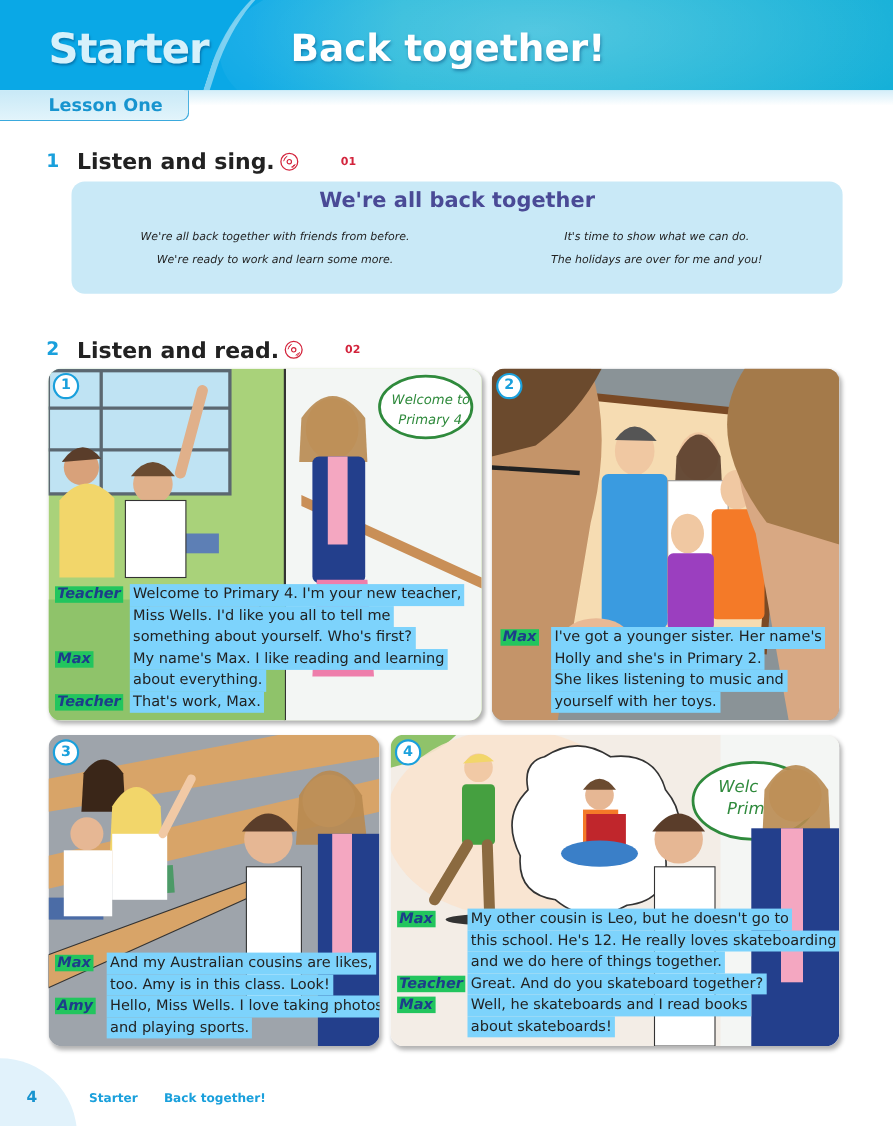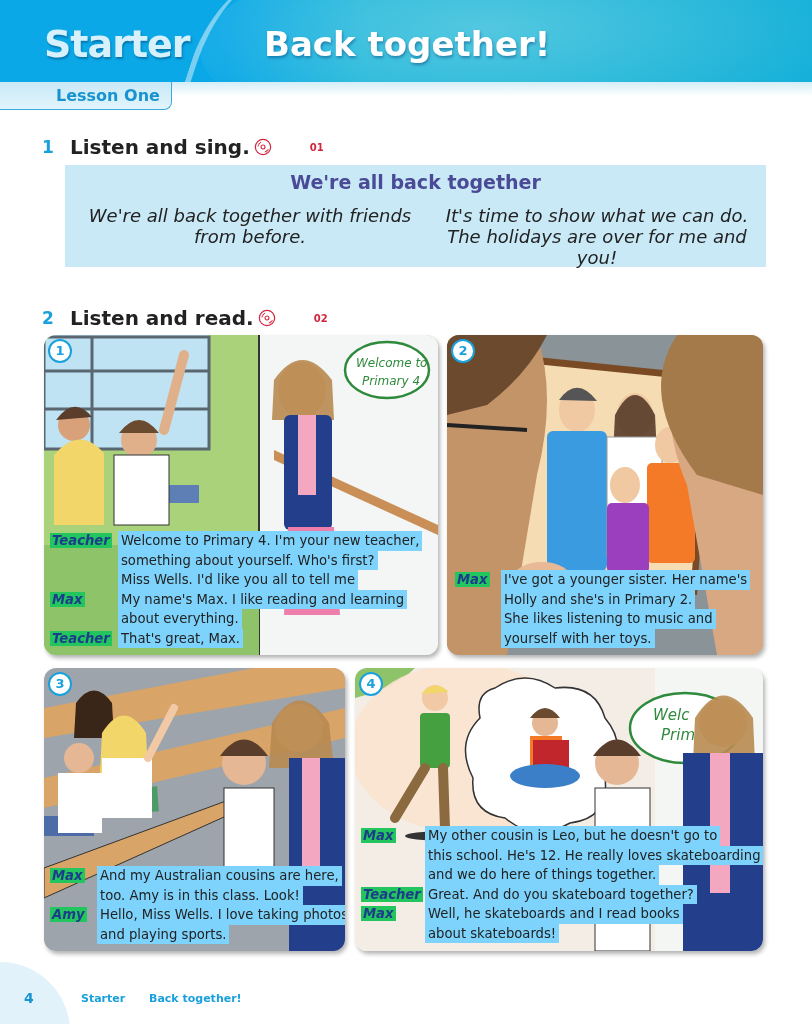--- a/index.html
+++ b/index.html
@@ -13,35 +13,35 @@
     border-radius: 50%; background: radial-gradient(ellipse at 40% 40%, rgba(255,255,255,0.25), rgba(255,255,255,0.0) 60%); }
   .banner .curve { position: absolute; left: 195px; top: -20px; width: 80px; height: 140px;
     border-left: 6px solid rgba(255,255,255,0.45); border-radius: 60% 0 0 0; transform: skewX(-18deg); }
   .starter-title { position: absolute; left: 44px; top: 22px; font-family: "DejaVu Sans", sans-serif;
     font-weight: bold; font-size: 38px; letter-spacing: -1px; color: #d6f1fb; text-shadow: 1px 2px 2px rgba(0,60,110,0.45); }
   .unit-title { position: absolute; left: 264px; top: 24px; font-weight: bold; font-size: 34px; color: #ffffff;
     text-shadow: 1px 2px 3px rgba(0,60,110,0.45); }
   .lesson-tab { position: absolute; left: 0; top: 82px; width: 172px; height: 28px;
     background: linear-gradient(180deg, #c8e9f7, #e2f4fb); border-right: 1.5px solid #3aa9dd; border-bottom: 1.5px solid #3aa9dd;
     border-bottom-right-radius: 8px; }
-  .lesson-tab span { position: absolute; left: 56px; top: 4px; font-weight: bold; font-size: 16px; color: #1794cf; }
+  .lesson-tab span { position: absolute; left: 44px; top: 4px; font-weight: bold; font-size: 16px; color: #1794cf; }
   .banner-fade { position: absolute; left: 172px; top: 82px; width: 640px; height: 14px;
     background: linear-gradient(180deg, rgba(200,233,247,0.8), rgba(255,255,255,0)); }
 
   
   .sec { position: absolute; left: 42px; display: flex; align-items: center; }
   .sec .num { font-weight: bold; font-size: 17px; color: #1aa0dc; width: 28px; }
   .sec .lbl { font-weight: bold; font-size: 20px; color: #222; }
   .cd { display: inline-block; margin-left: 4px; width: 18px; height: 18px; }
   .track { font-size: 10px; color: #d3243c; margin-left: 6px; font-weight: bold; padding-left: 32px; }
 
   
-  .song { position: absolute; left: 65px; top: 165px; width: 701px; height: 102px; background: #c9e9f7; border-radius: 0; }
+  .song { position: absolute; left: 65px; top: 165px; width: 701px; height: 102px; background: #c9e9f7; border-radius: 12px; }
   .song-title { position: absolute; left: 0; width: 100%; top: 6px; text-align: center; font-weight: bold; font-size: 19px; color: #4a4a96; }
-  .verse { position: absolute; top: 40px; font-style: italic; font-size: 18px; line-height: 21px; color: #222; text-align: center; }
+  .verse { position: absolute; top: 40px; font-style: italic; font-size: 10px; line-height: 21px; color: #222; text-align: center; }
   .verse.l { left: 10px; width: 350px; }
   .verse.r { left: 372px; width: 320px; }
 
   
   .panel { position: absolute; border-radius: 12px; overflow: hidden; box-shadow: 2px 3px 4px rgba(0,0,0,0.3); }
   .panel svg.art { position: absolute; left: 0; top: 0; }
   .pnum { position: absolute; left: 4px; top: 4px; width: 24px; height: 24px; border-radius: 50%; background: #fff;
     border: 2px solid #1aa0dc; color: #1aa0dc; font-weight: bold; font-size: 13px; text-align: center; line-height: 20px; z-index: 3; }
   .dialog { position: absolute; z-index: 2; font-size: 13.2px; line-height: 19.5px; }
   .line { display: flex; }
@@ -79,20 +79,21 @@
     <circle cx="10" cy="10" r="2.2" fill="none" stroke="#d3243c" stroke-width="1.2"></circle>
     <path d="M5 7 A6 6 0 0 1 8 4.5 M4.3 9.5 A6 6 0 0 1 7 5.5 M12 15.5 A6 6 0 0 0 15 13 M13 16.2 A7 7 0 0 0 16 12.5" fill="none" stroke="#d3243c" stroke-width="1"></path>
   </svg>
   <span class="track">01</span>
 </div>
 
 <div class="song">
   <div class="song-title">We're all back together</div>
   <div class="verse l">
     <div>We're all back together with friends from before.</div>
+    <div>We're ready to work and learn some more.</div>
   </div>
   <div class="verse r">
     <div>It's time to show what we can do.</div>
     <div>The holidays are over for me and you!</div>
   </div>
 </div>
 
 <div class="sec" style="top:306px;">
   <span class="num">2</span>
   <span class="lbl">Listen and read.</span>
@@ -137,35 +138,35 @@
     <ellipse cx="343" cy="35" rx="42" ry="28" fill="#fff" stroke="#2f8a3c" stroke-width="2.5"></ellipse>
     <text x="312" y="32" font-family="DejaVu Sans, sans-serif" font-size="12" fill="#2f8a3c" font-style="italic">Welcome to</text>
     <text x="318" y="50" font-family="DejaVu Sans, sans-serif" font-size="12" fill="#2f8a3c" font-style="italic">Primary 4</text>
   </svg>
   <div class="pnum">1</div>
   <div class="dialog" style="left:6px; top:196px;">
     <div class="line">
       <div class="speaker" style="width:68px;"><span>Teacher</span></div>
       <div class="speech">
         <div><span class="row">Welcome to Primary 4. I'm your new teacher,</span></div>
+        <div><span class="row">Miss Wells. I'd like you all to tell me</span></div>
         <div><span class="row">something about yourself. Who's first?</span></div>
-        <div><span class="row">Miss Wells. I'd like you all to tell me</span></div>
       </div>
     </div>
     <div class="line">
       <div class="speaker" style="width:68px;"><span>Max</span></div>
       <div class="speech">
         <div><span class="row">My name's Max. I like reading and learning</span></div>
         <div><span class="row">about everything.</span></div>
       </div>
     </div>
     <div class="line">
       <div class="speaker" style="width:68px;"><span>Teacher</span></div>
       <div class="speech">
-        <div><span class="row">That's great, Max.</span></div>
+        <div><span class="row">That's work, Max.</span></div>
       </div>
     </div>
   </div>
 </div>
 
 <div class="panel" style="left:447px; top:335px; width:316px; height:320px;">
   <svg class="art" width="316" height="320" viewBox="0 0 316 320">
     <rect width="316" height="320" fill="#8a9397"></rect>
     <polygon points="70,20 265,40 250,260 60,240" fill="#7a4a25"></polygon>
     <polygon points="78,28 258,46 244,252 68,234" fill="#f6dcb2"></polygon>
@@ -222,21 +223,21 @@
     <circle cx="255" cy="60" r="24" fill="#f0c8a2"></circle>
       <path d="M228 55 Q255 10 285 55 L290 100 L225 100 Z" fill="#b88950" opacity="0.9"></path>
     <rect x="245" y="90" width="56" height="193" fill="#233f8c"></rect>
     <rect x="258" y="90" width="18" height="120" fill="#f4a7c1"></rect>
   </svg>
   <div class="pnum">3</div>
   <div class="dialog" style="left:6px; top:198px;">
     <div class="line">
       <div class="speaker" style="width:47px;"><span>Max</span></div>
       <div class="speech">
-        <div><span class="row">And my Australian cousins are here,</span></div>
+        <div><span class="row">And my Australian cousins are likes,</span></div>
         <div><span class="row">too. Amy is in this class. Look!</span></div>
       </div>
     </div>
     <div class="line">
       <div class="speaker" style="width:47px;"><span>Amy</span></div>
       <div class="speech">
         <div><span class="row">Hello, Miss Wells. I love taking photos</span></div>
         <div><span class="row">and playing sports.</span></div>
       </div>
     </div>

